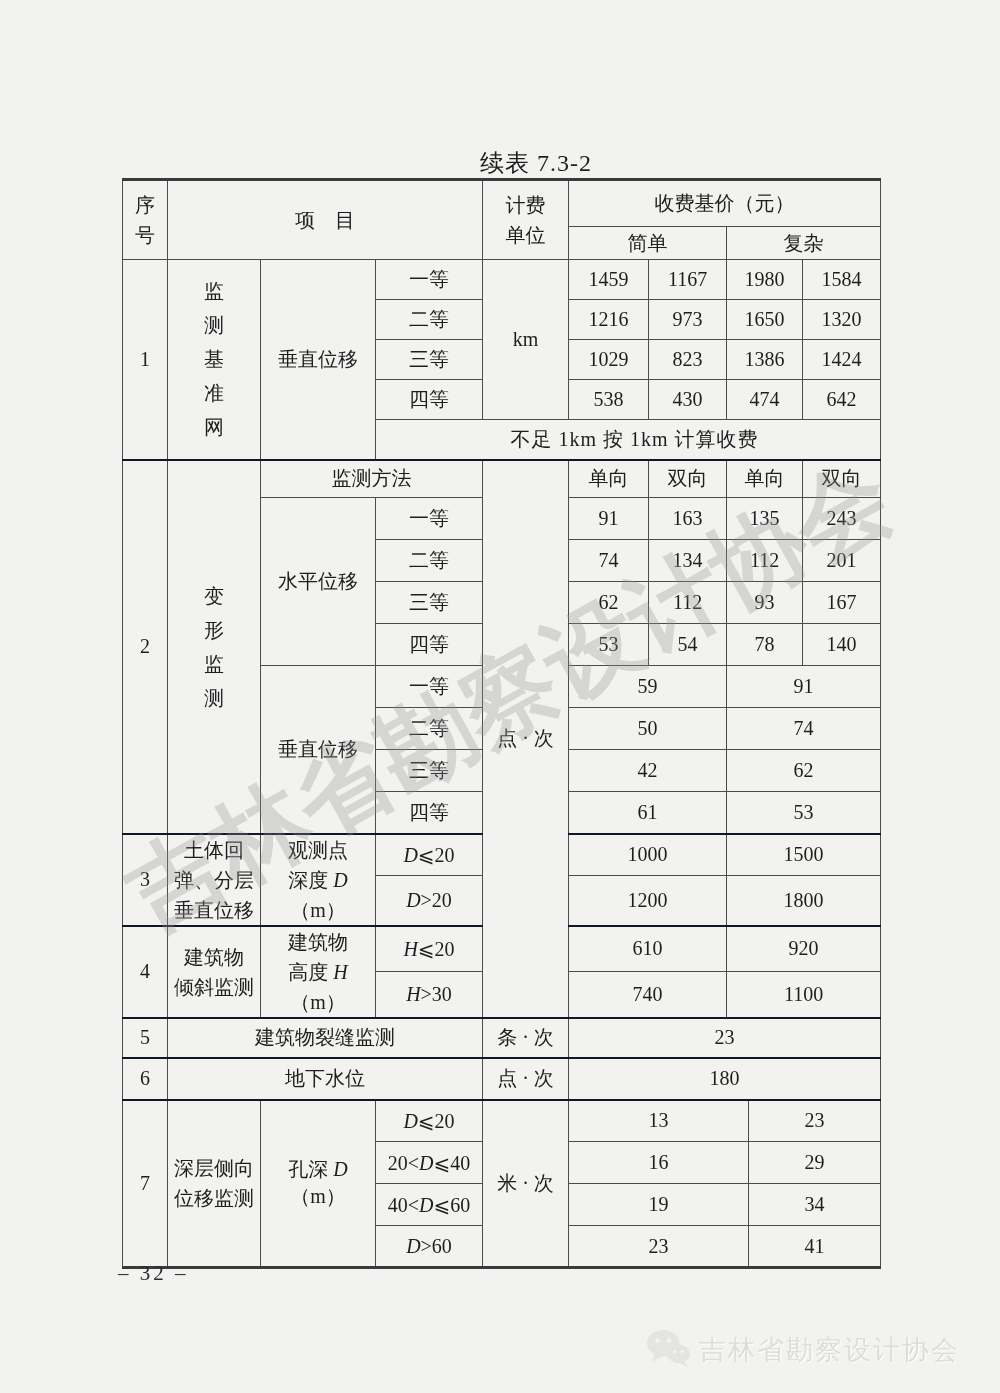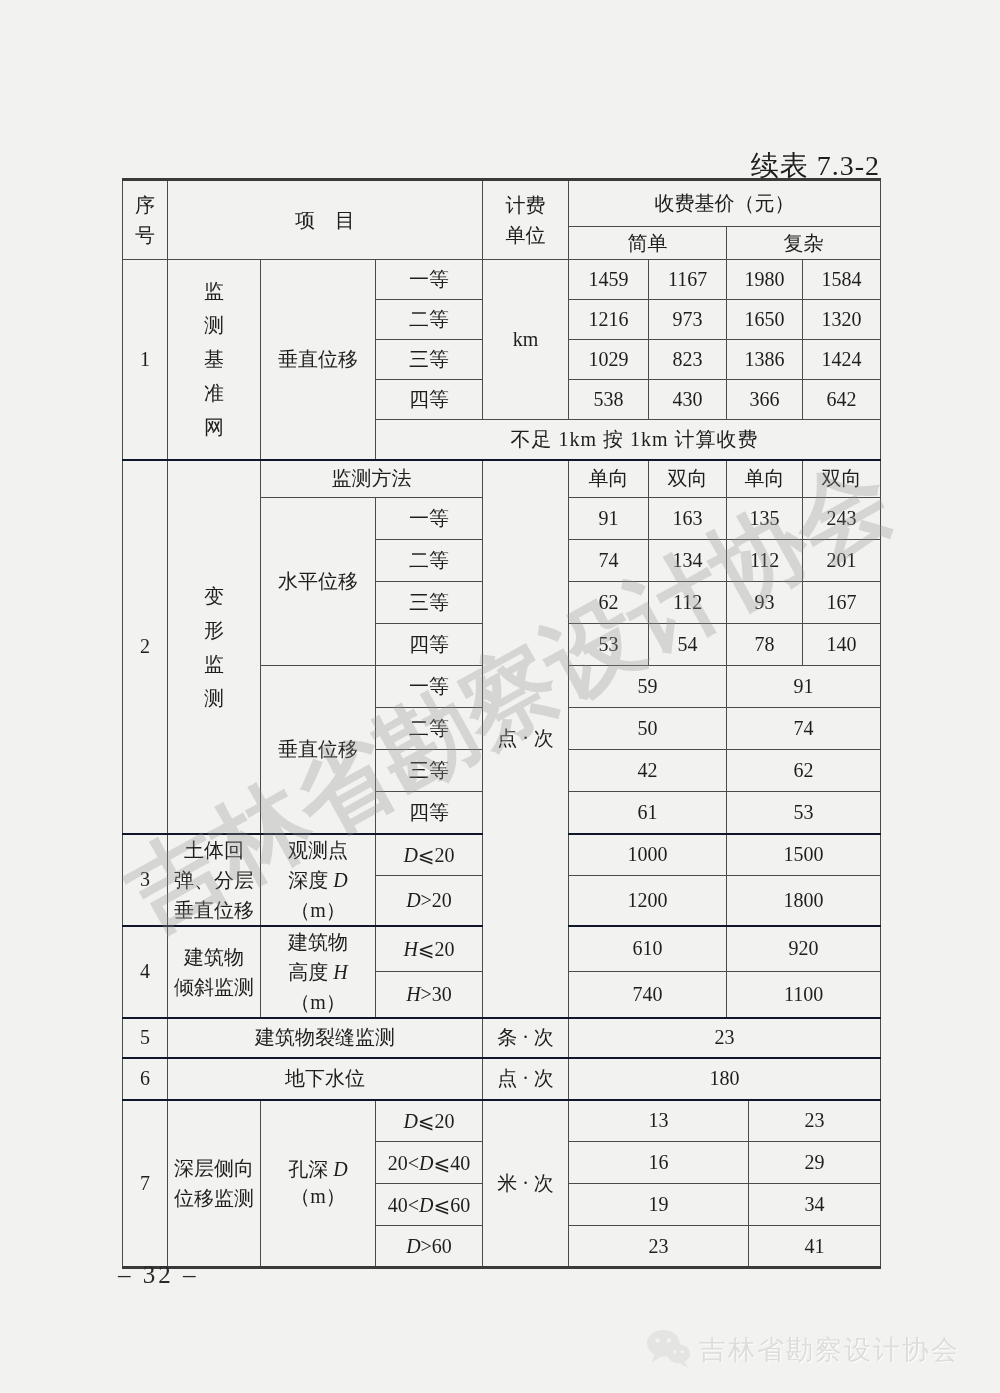--- a/index.html
+++ b/index.html
@@ -7,21 +7,21 @@
     width:1000px;height:1393px;
     background:#f2f2f0;
     font-family:"Liberation Serif","DejaVu Serif",serif;
     color:#1e1e1e;
     position:relative;
     overflow:hidden;
   }
   .sheet{position:absolute;inset:0;}
   .table-label{
     position:absolute;top:147px;left:480px;width:400px;
-    text-align:right;font-size:28px;letter-spacing:1px;
+    font-size:24px;letter-spacing:1px;
   }
   table.fee{
     position:absolute;left:122px;top:178px;
     width:758px;border-collapse:collapse;table-layout:fixed;
     border-top:3px solid #3a3a3a;border-bottom:3px solid #3a3a3a;
   }
   table.fee td{
     border:1px solid #4b4b4b;
     text-align:center;vertical-align:middle;
     font-size:20px;padding:0 2px;
@@ -37,21 +37,21 @@
   .watermark{
     position:absolute;left:55px;top:633px;width:910px;
     text-align:center;font-size:95px;font-weight:600;
     color:rgba(145,145,145,0.30);
     transform:rotate(-29deg);
     white-space:nowrap;letter-spacing:0px;
     pointer-events:none;
   }
   .pagenum{
     position:absolute;left:118px;top:1261px;
-    font-size:25px;letter-spacing:3px;color:#2a2a2a;
+    font-size:21px;letter-spacing:3px;color:#2a2a2a;
   }
   .footer{
     position:absolute;top:1328px;right:40px;
     display:flex;align-items:center;gap:8px;
   }
   .footer-brand{
     font-size:27px;color:#dddddc;letter-spacing:2px;
     text-shadow:1px 1px 1px rgba(255,255,255,0.95);
     font-family:"Liberation Sans","DejaVu Sans",sans-serif;
   }
@@ -117,21 +117,21 @@
       <td>三等</td>
       <td>1029</td>
       <td>823</td>
       <td colspan="2">1386</td>
       <td>1424</td>
     </tr>
     <tr class="r40">
       <td>四等</td>
       <td>538</td>
       <td>430</td>
-      <td colspan="2">366</td>
+      <td colspan="2">474</td>
       <td>642</td>
     </tr>
     <tr class="r40">
       <td colspan="7" class="note-cell">不足 1km 按 1km 计算收费</td>
     </tr>
 
     <tr class="r38 sb">
       <td rowspan="9">2</td>
       <td rowspan="9" class="stack">变
 形

